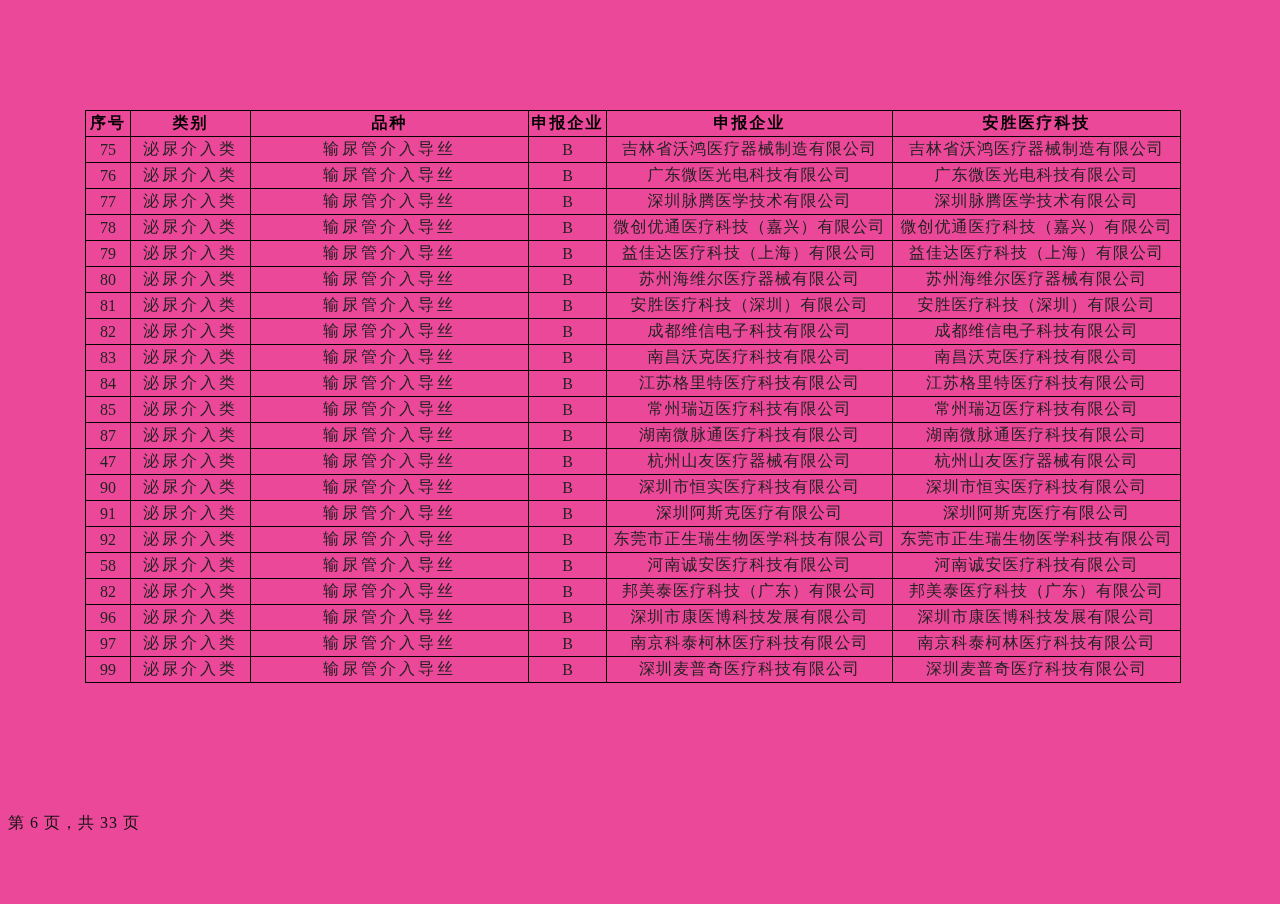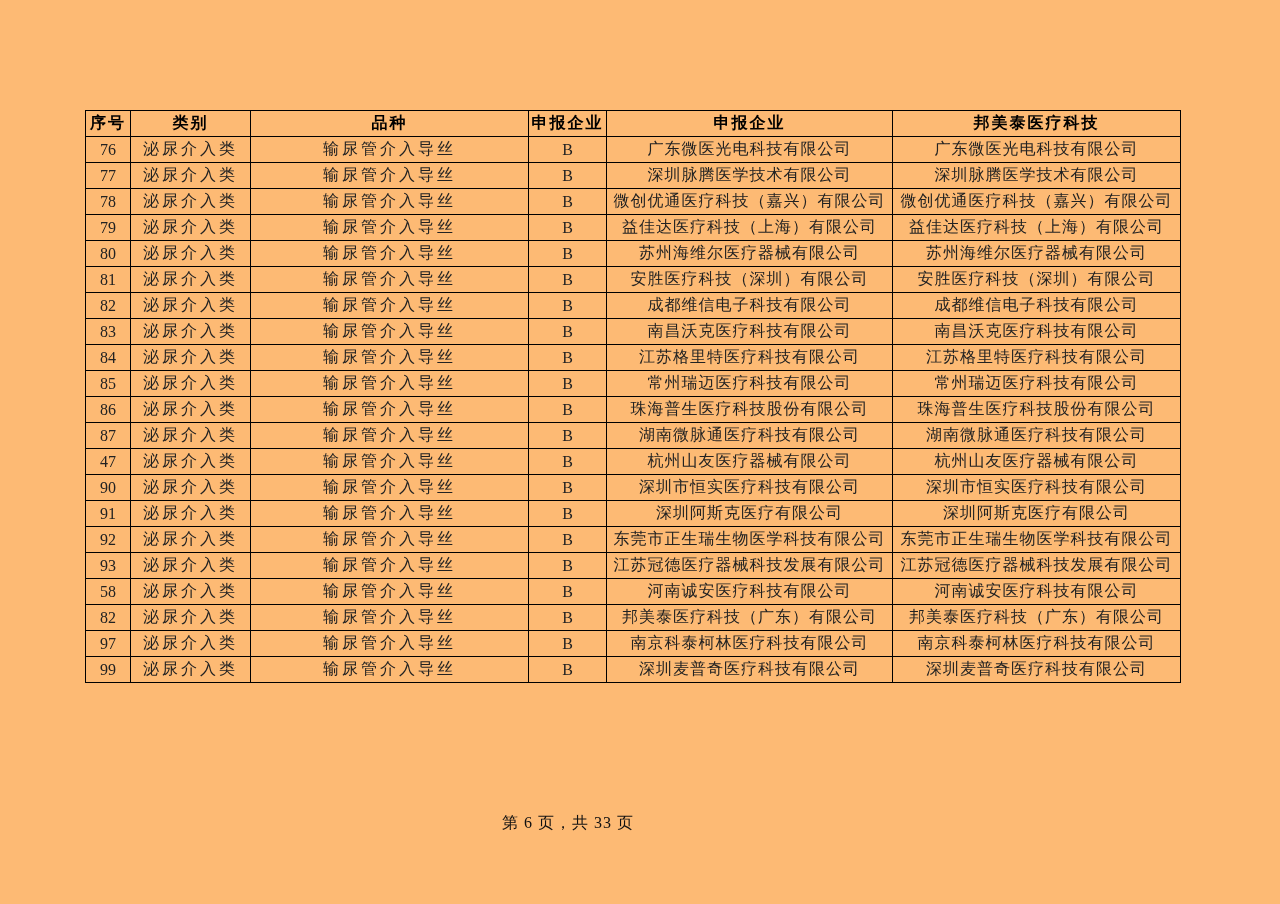--- a/index.html
+++ b/index.html
@@ -4,21 +4,21 @@
 <style>
   * { box-sizing: border-box; margin: 0; padding: 0; }
   html, body { background: #ffffff; }
   body {
     width: 1280px; height: 904px;
     font-family: "Liberation Serif", "DejaVu Serif", serif;
     color: #1c1c1c;
     position: relative;
     overflow: hidden;
   }
-  .page { position: absolute; left: 0; top: 0; width: 1280px; height: 904px; background: #fdba74; }
+  .page { position: absolute; left: 0; top: 0; width: 1280px; height: 904px; background: #ec4899; }
   table.tbl {
     position: absolute; left: 85px; top: 110px;
     width: 1095px;
     border-collapse: collapse;
     table-layout: fixed;
   }
   table.tbl th, table.tbl td {
     border: 1px solid #000000;
     height: 26px;
     text-align: center;
@@ -31,23 +31,23 @@
   table.tbl th {
     font-weight: bold;
     color: #000000;
     letter-spacing: 2px;
   }
   td.c-cat, td.c-prod { letter-spacing: 3px; color: #222222; }
   td.c-no { letter-spacing: 0; font-size: 15px; color: #222222; }
   td.c-unit { letter-spacing: 0; font-size: 16px; color: #222222; }
   td.c-comp { letter-spacing: 1px; font-size: 15.5px; color: #222222; }
   .footer {
-    position: absolute; left: 0; top: 813px;
+    position: absolute; left: 8px; top: 813px;
     width: 1136px;
-    text-align: center;
+    text-align: left;
     font-size: 16px;
     color: #111111;
     letter-spacing: 1px;
   }
 </style>
 </head>
 <body>
 
 <div class="page">
 
@@ -60,25 +60,33 @@
       <col style="width:286px">
       <col style="width:288px">
     </colgroup>
     <thead>
       <tr id="hdr-row">
           <th>序号</th>
           <th>类别</th>
           <th>品种</th>
           <th>申报企业</th>
           <th>申报企业</th>
-          <th>邦美泰医疗科技</th>
+          <th>安胜医疗科技</th>
         </tr>
     </thead>
     <tbody id="tbl-body">
         <tr>
+    <td class="c-no">75</td>
+    <td class="c-cat">泌尿介入类</td>
+    <td class="c-prod">输尿管介入导丝</td>
+    <td class="c-unit">B</td>
+    <td class="c-comp">吉林省沃鸿医疗器械制造有限公司</td>
+    <td class="c-comp">吉林省沃鸿医疗器械制造有限公司</td>
+  </tr>
+        <tr>
     <td class="c-no">76</td>
     <td class="c-cat">泌尿介入类</td>
     <td class="c-prod">输尿管介入导丝</td>
     <td class="c-unit">B</td>
     <td class="c-comp">广东微医光电科技有限公司</td>
     <td class="c-comp">广东微医光电科技有限公司</td>
   </tr>
         <tr>
     <td class="c-no">77</td>
     <td class="c-cat">泌尿介入类</td>
@@ -145,28 +153,20 @@
   </tr>
         <tr>
     <td class="c-no">85</td>
     <td class="c-cat">泌尿介入类</td>
     <td class="c-prod">输尿管介入导丝</td>
     <td class="c-unit">B</td>
     <td class="c-comp">常州瑞迈医疗科技有限公司</td>
     <td class="c-comp">常州瑞迈医疗科技有限公司</td>
   </tr>
         <tr>
-    <td class="c-no">86</td>
-    <td class="c-cat">泌尿介入类</td>
-    <td class="c-prod">输尿管介入导丝</td>
-    <td class="c-unit">B</td>
-    <td class="c-comp">珠海普生医疗科技股份有限公司</td>
-    <td class="c-comp">珠海普生医疗科技股份有限公司</td>
-  </tr>
-        <tr>
     <td class="c-no">87</td>
     <td class="c-cat">泌尿介入类</td>
     <td class="c-prod">输尿管介入导丝</td>
     <td class="c-unit">B</td>
     <td class="c-comp">湖南微脉通医疗科技有限公司</td>
     <td class="c-comp">湖南微脉通医疗科技有限公司</td>
   </tr>
         <tr>
     <td class="c-no">47</td>
     <td class="c-cat">泌尿介入类</td>
@@ -193,42 +193,42 @@
   </tr>
         <tr>
     <td class="c-no">92</td>
     <td class="c-cat">泌尿介入类</td>
     <td class="c-prod">输尿管介入导丝</td>
     <td class="c-unit">B</td>
     <td class="c-comp">东莞市正生瑞生物医学科技有限公司</td>
     <td class="c-comp">东莞市正生瑞生物医学科技有限公司</td>
   </tr>
         <tr>
-    <td class="c-no">93</td>
-    <td class="c-cat">泌尿介入类</td>
-    <td class="c-prod">输尿管介入导丝</td>
-    <td class="c-unit">B</td>
-    <td class="c-comp">江苏冠德医疗器械科技发展有限公司</td>
-    <td class="c-comp">江苏冠德医疗器械科技发展有限公司</td>
-  </tr>
-        <tr>
     <td class="c-no">58</td>
     <td class="c-cat">泌尿介入类</td>
     <td class="c-prod">输尿管介入导丝</td>
     <td class="c-unit">B</td>
     <td class="c-comp">河南诚安医疗科技有限公司</td>
     <td class="c-comp">河南诚安医疗科技有限公司</td>
   </tr>
         <tr>
     <td class="c-no">82</td>
     <td class="c-cat">泌尿介入类</td>
     <td class="c-prod">输尿管介入导丝</td>
     <td class="c-unit">B</td>
     <td class="c-comp">邦美泰医疗科技（广东）有限公司</td>
     <td class="c-comp">邦美泰医疗科技（广东）有限公司</td>
+  </tr>
+        <tr>
+    <td class="c-no">96</td>
+    <td class="c-cat">泌尿介入类</td>
+    <td class="c-prod">输尿管介入导丝</td>
+    <td class="c-unit">B</td>
+    <td class="c-comp">深圳市康医博科技发展有限公司</td>
+    <td class="c-comp">深圳市康医博科技发展有限公司</td>
   </tr>
         <tr>
     <td class="c-no">97</td>
     <td class="c-cat">泌尿介入类</td>
     <td class="c-prod">输尿管介入导丝</td>
     <td class="c-unit">B</td>
     <td class="c-comp">南京科泰柯林医疗科技有限公司</td>
     <td class="c-comp">南京科泰柯林医疗科技有限公司</td>
   </tr>
         <tr>

